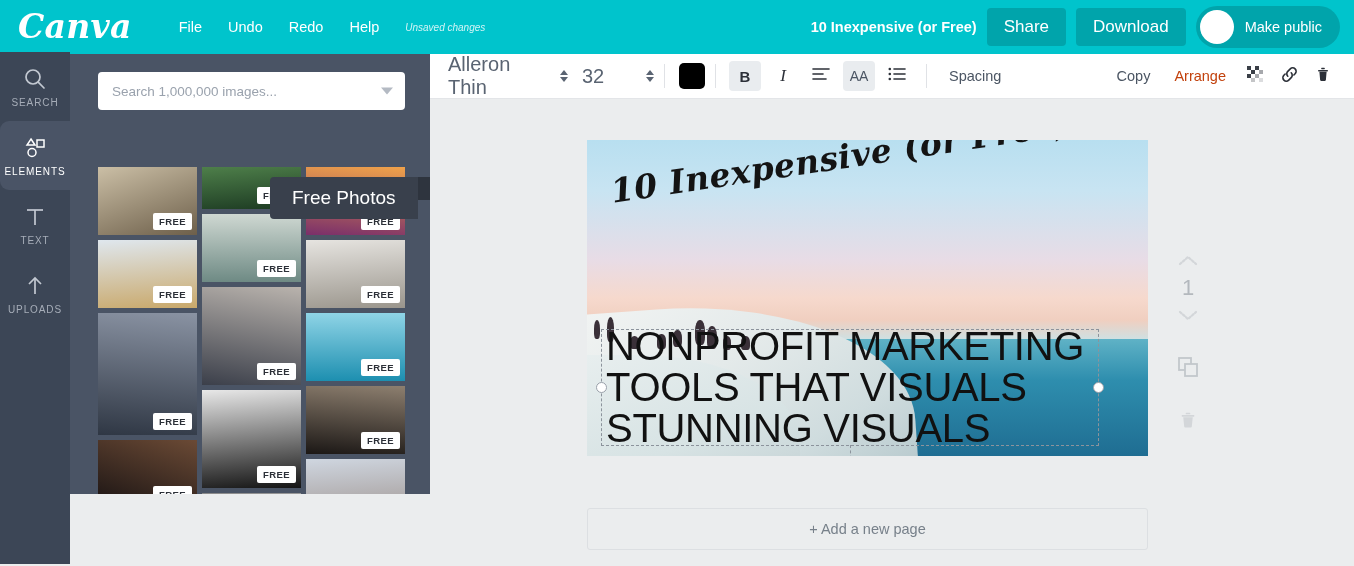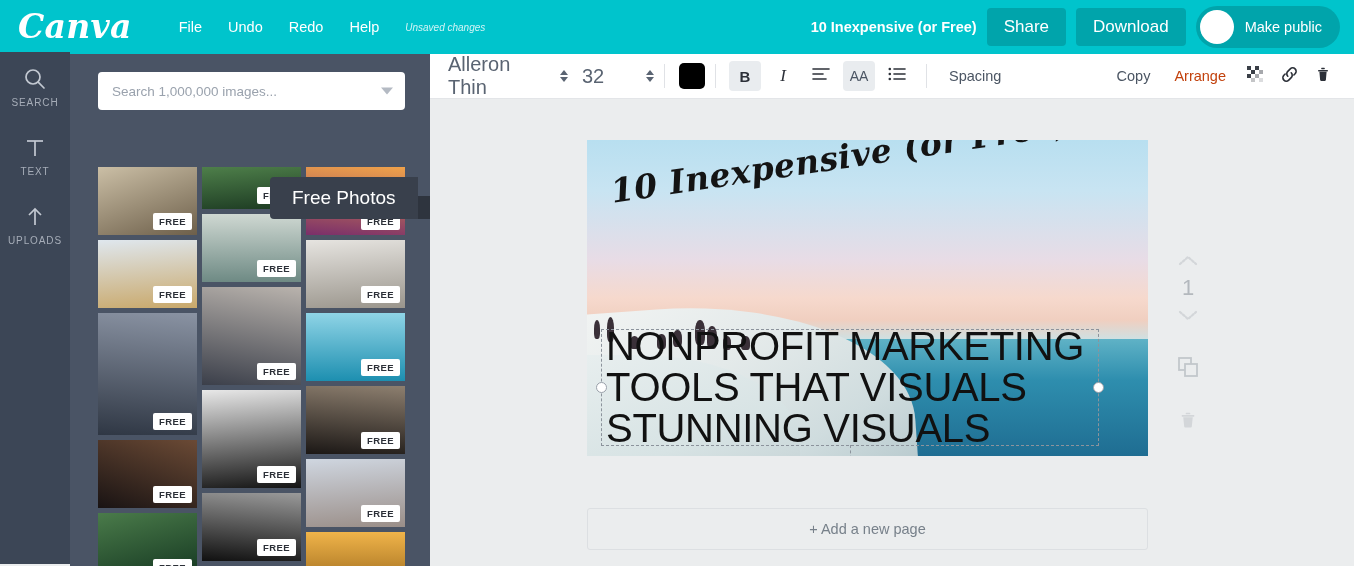--- a/index.html
+++ b/index.html
@@ -63,21 +63,21 @@
   }
   .rail-item .ico { width: 26px; height: 26px; display: block; }
   .rail-label {
     color: #a6adb8; font-size: 10px; letter-spacing: .9px; font-weight: 400;
   }
   .rail-item.active { background: #4a5466; border-radius: 9px 0 0 9px; }
   .rail-item.active .rail-label { color: #fff; }
 
   
   .panel {
-    position: absolute; top: 54px; left: 70px; width: 360px; height: 512px;
+    position: absolute; top: 54px; left: 70px; width: 360px; height: 440px;
     background: #4a5465; overflow: hidden;
   }
   .search-wrap { padding: 18px 25px 0 28px; }
   .search-box {
     position: relative; height: 38px; background: #fff; border-radius: 4px;
     display: flex; align-items: center;
   }
   .search-input {
     border: none; outline: none; background: transparent;
     font-family: "Liberation Sans", sans-serif; font-size: 13.5px;
@@ -100,21 +100,21 @@
   .thumb { position: relative; width: 100%; overflow: hidden; cursor: pointer; }
   .thumb .free {
     position: absolute; right: 5px; bottom: 5px;
     background: #fff; color: #2c3038; font-size: 9.5px; font-weight: 700;
     letter-spacing: .4px; padding: 3px 6px; border-radius: 2px;
   }
 
   
   .toast {
     position: absolute; top: 123px; left: 200px;
-    display: flex; align-items: flex-end; z-index: 6;
+    display: flex; align-items: flex-start; z-index: 6;
   }
   .toast-body {
     background: #39404c; color: #fff; font-size: 19px;
     padding: 10px 22px; border-radius: 4px 0 0 4px; white-space: nowrap;
   }
   .toast-close {
     background: #2e343e; width: 40px; border-radius: 0 4px 4px 0;
     display: flex; align-items: center; justify-content: center;
     color: #fff; font-size: 19px; cursor: pointer;
   }
@@ -269,20 +269,30 @@
       <span class="ico">
         <svg viewBox="0 0 26 26" width="26" height="26">
             <circle cx="11" cy="11" r="7" fill="none" stroke="#c3c9d2" stroke-width="1.7"></circle>
             <line x1="16.2" y1="16.2" x2="22" y2="22" stroke="#c3c9d2" stroke-width="1.7" stroke-linecap="round"></line>
           </svg>
       </span>
       <span class="rail-label">SEARCH</span>
     </div>
 
 
+    <div class="rail-item active">
+      <span class="ico">
+        <svg viewBox="0 0 26 26" width="26" height="26">
+          <path d="M9 4 L13 10 L5 10 Z" fill="none" stroke="#fff" stroke-width="1.5"></path>
+          <rect x="15" y="5" width="7" height="7" fill="none" stroke="#fff" stroke-width="1.5"></rect>
+          <circle cx="10" cy="17.5" r="4" fill="none" stroke="#fff" stroke-width="1.5"></circle>
+        </svg>
+      </span>
+      <span class="rail-label">ELEMENTS</span>
+    </div>
 
     <div class="rail-item">
       <span class="ico">
         <svg viewBox="0 0 26 26" width="26" height="26">
             <line x1="5" y1="6" x2="21" y2="6" stroke="#c3c9d2" stroke-width="1.7"></line>
             <line x1="13" y1="6" x2="13" y2="21" stroke="#c3c9d2" stroke-width="1.7"></line>
           </svg>
       </span>
       <span class="rail-label">TEXT</span>
     </div>

